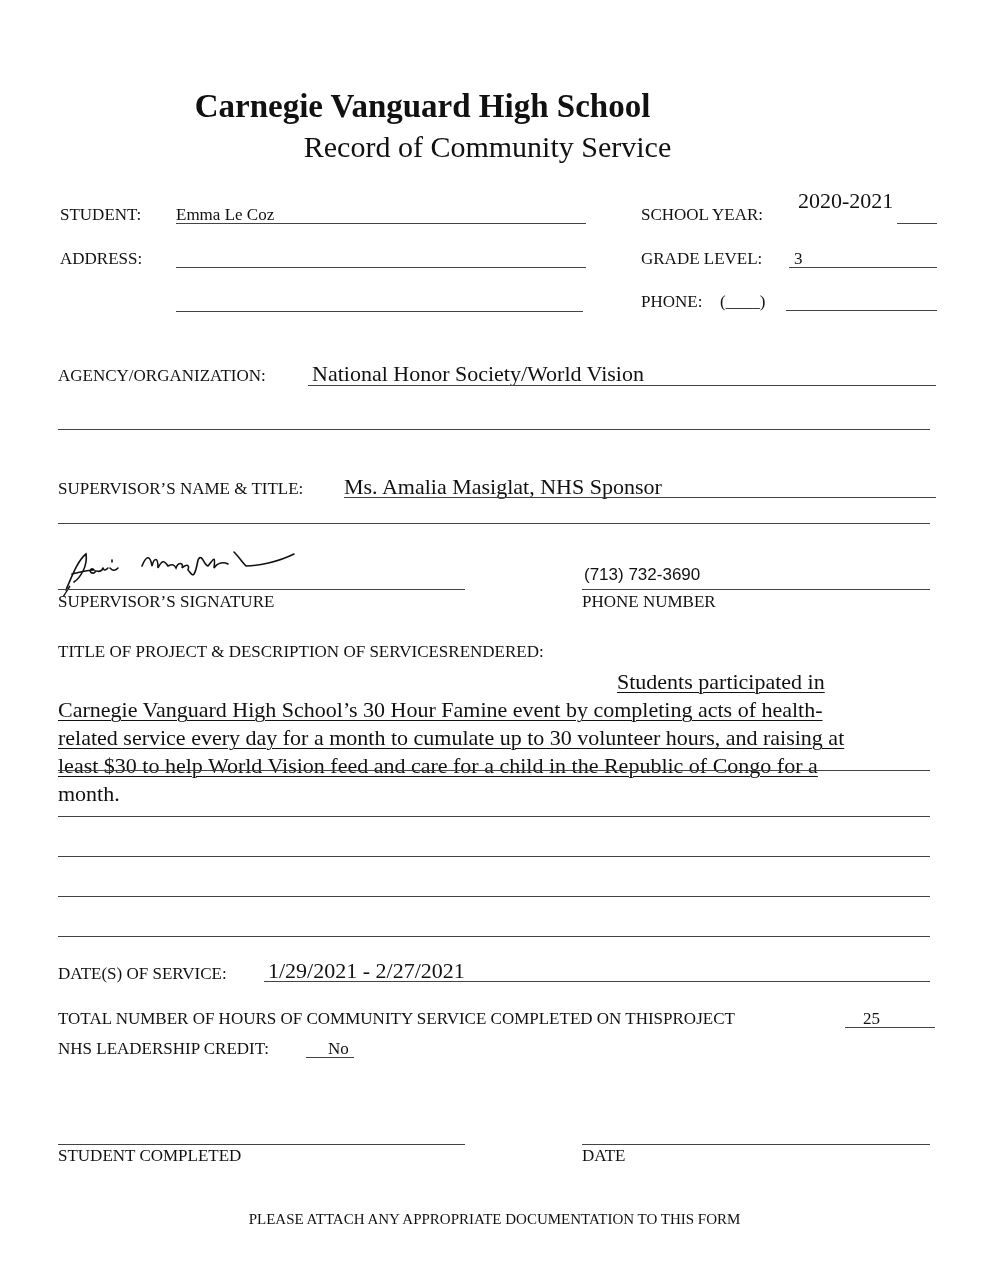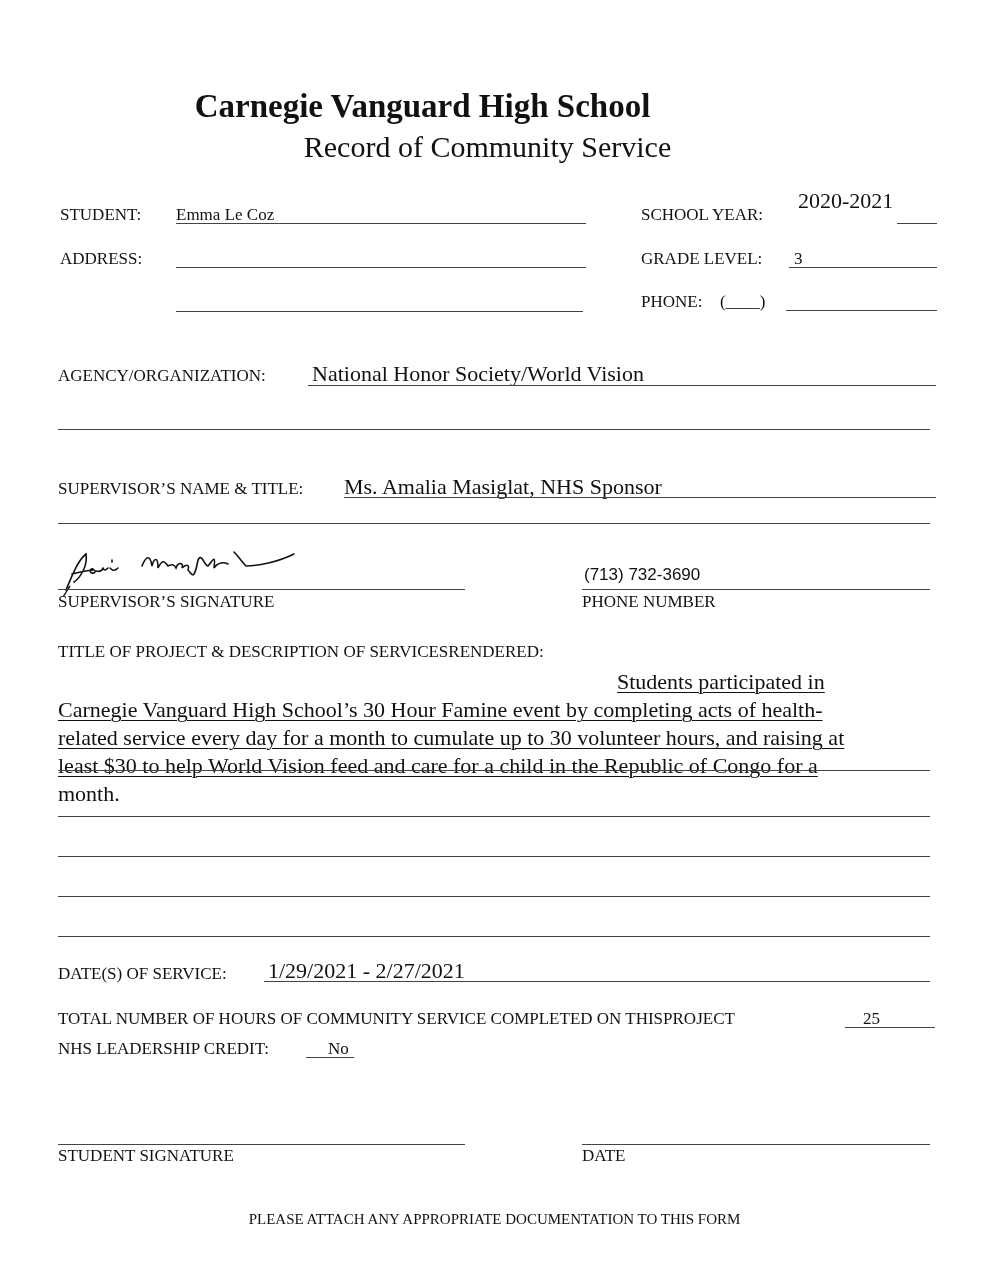--- a/index.html
+++ b/index.html
@@ -86,17 +86,17 @@
 
 <div class="abs lbl" style="left:58px; top:1009px;">TOTAL NUMBER OF HOURS OF COMMUNITY SERVICE COMPLETED ON THISPROJECT</div>
 <div class="abs val-sm" style="left:850px; top:1009px;margin-left:13px;">25</div>
 <div class="line" style="left:845px; top:1027px; width:90px;"></div>
 
 <div class="abs lbl" style="left:58px; top:1039px;">NHS LEADERSHIP CREDIT:</div>
 <div class="abs val-sm" style="left:328px; top:1039px;">No</div>
 <div class="line" style="left:306px; top:1057px; width:48px;"></div>
 
 <div class="line" style="left:58px; top:1144px; width:407px;"></div>
-<div class="abs lbl" style="left:58px; top:1146px;">STUDENT SIGNATURE</div>
+<div class="abs lbl" style="left:58px; top:1146px;">STUDENT COMPLETED</div>
 <div class="line" style="left:582px; top:1144px; width:348px;"></div>
 <div class="abs lbl" style="left:582px; top:1146px;">DATE</div>
 
 <div class="abs" style="left:0; width:989px; text-align:center; top:1211px; font-size:15px;">PLEASE ATTACH ANY APPROPRIATE DOCUMENTATION TO THIS FORM</div>
 
 </body></html>

